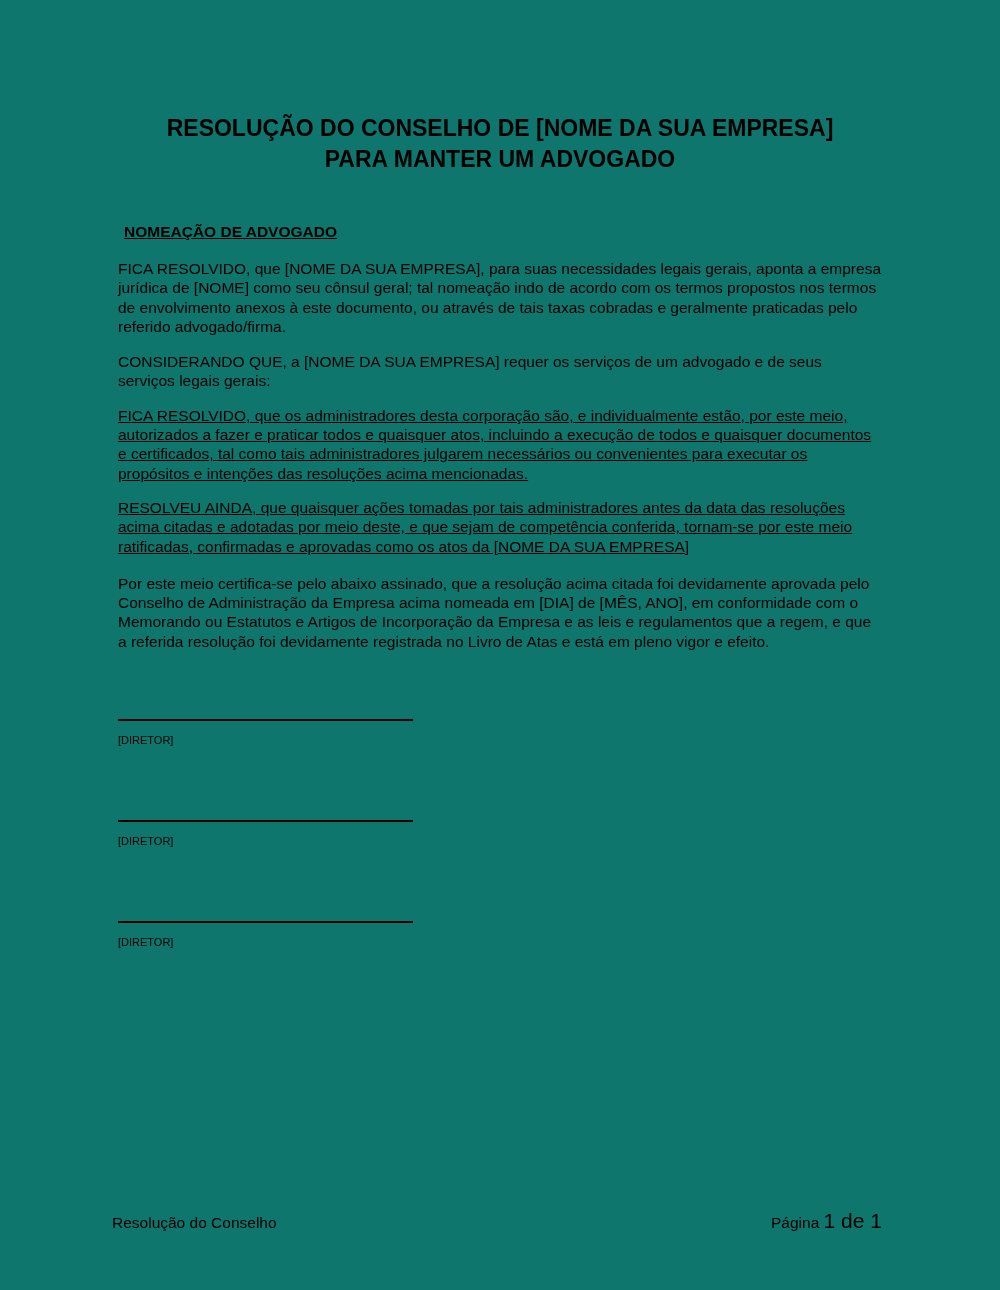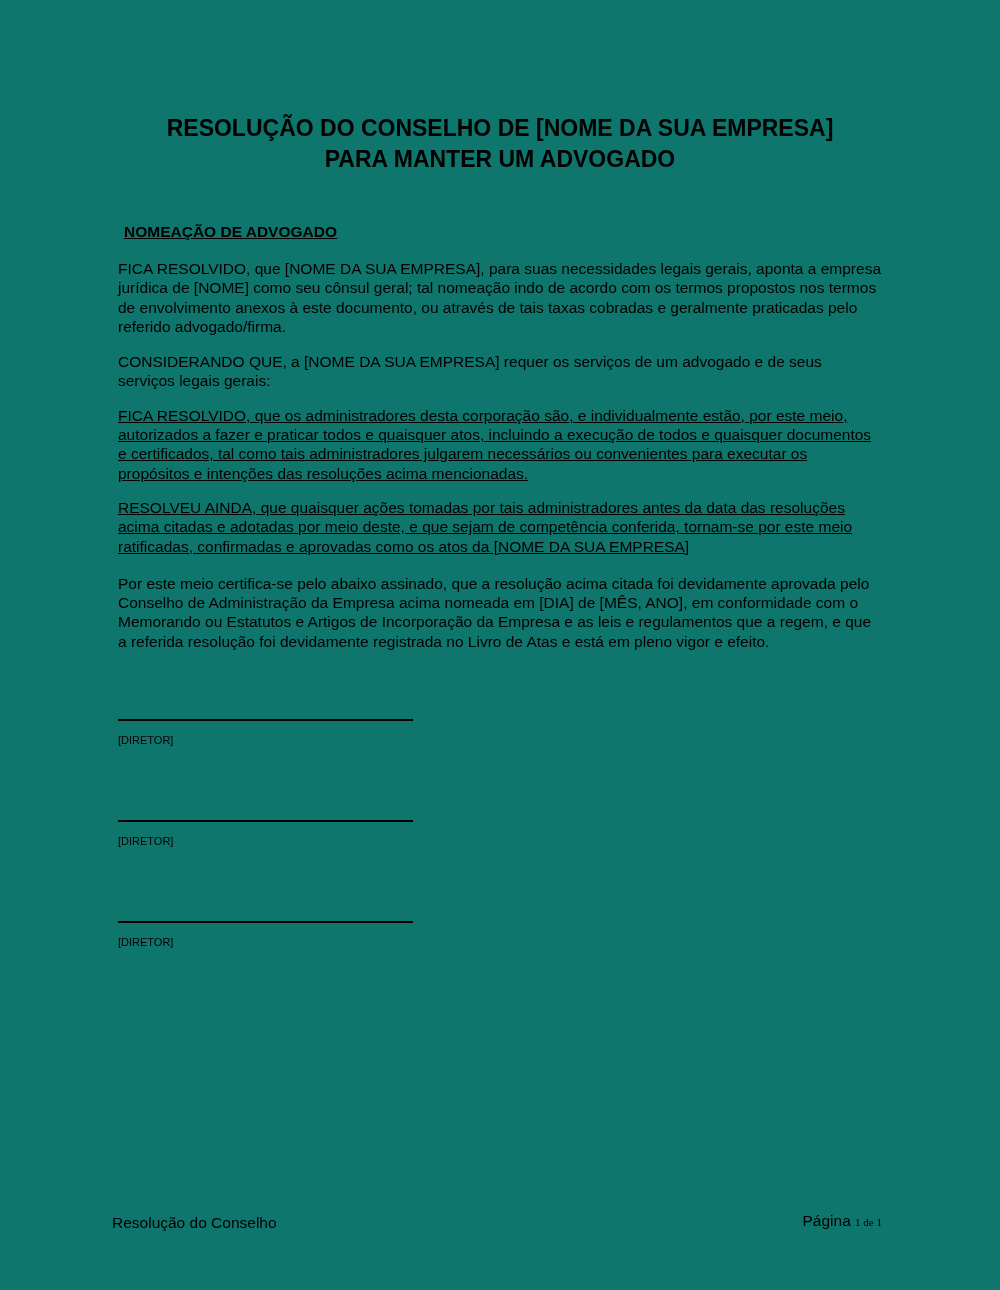--- a/index.html
+++ b/index.html
@@ -64,22 +64,22 @@
     left: 112px;
     right: 118px;
     top: 1211px;
     display: flex;
     justify-content: space-between;
     align-items: flex-end;
     font-size: 15.5px;
     line-height: 19px;
   }
   .footer .page-num {
-    font-family: Liberation Serif, serif;
-    font-size: 11px;
+    font-family: Liberation Sans, sans-serif;
+    font-size: 21px;
   }
 </style>
 </head>
 <body>
 
 <div class="page">
   <div class="content">
 
     <h1 class="title">
       <div>RESOLUÇÃO DO CONSELHO DE [NOME DA SUA EMPRESA]</div>

